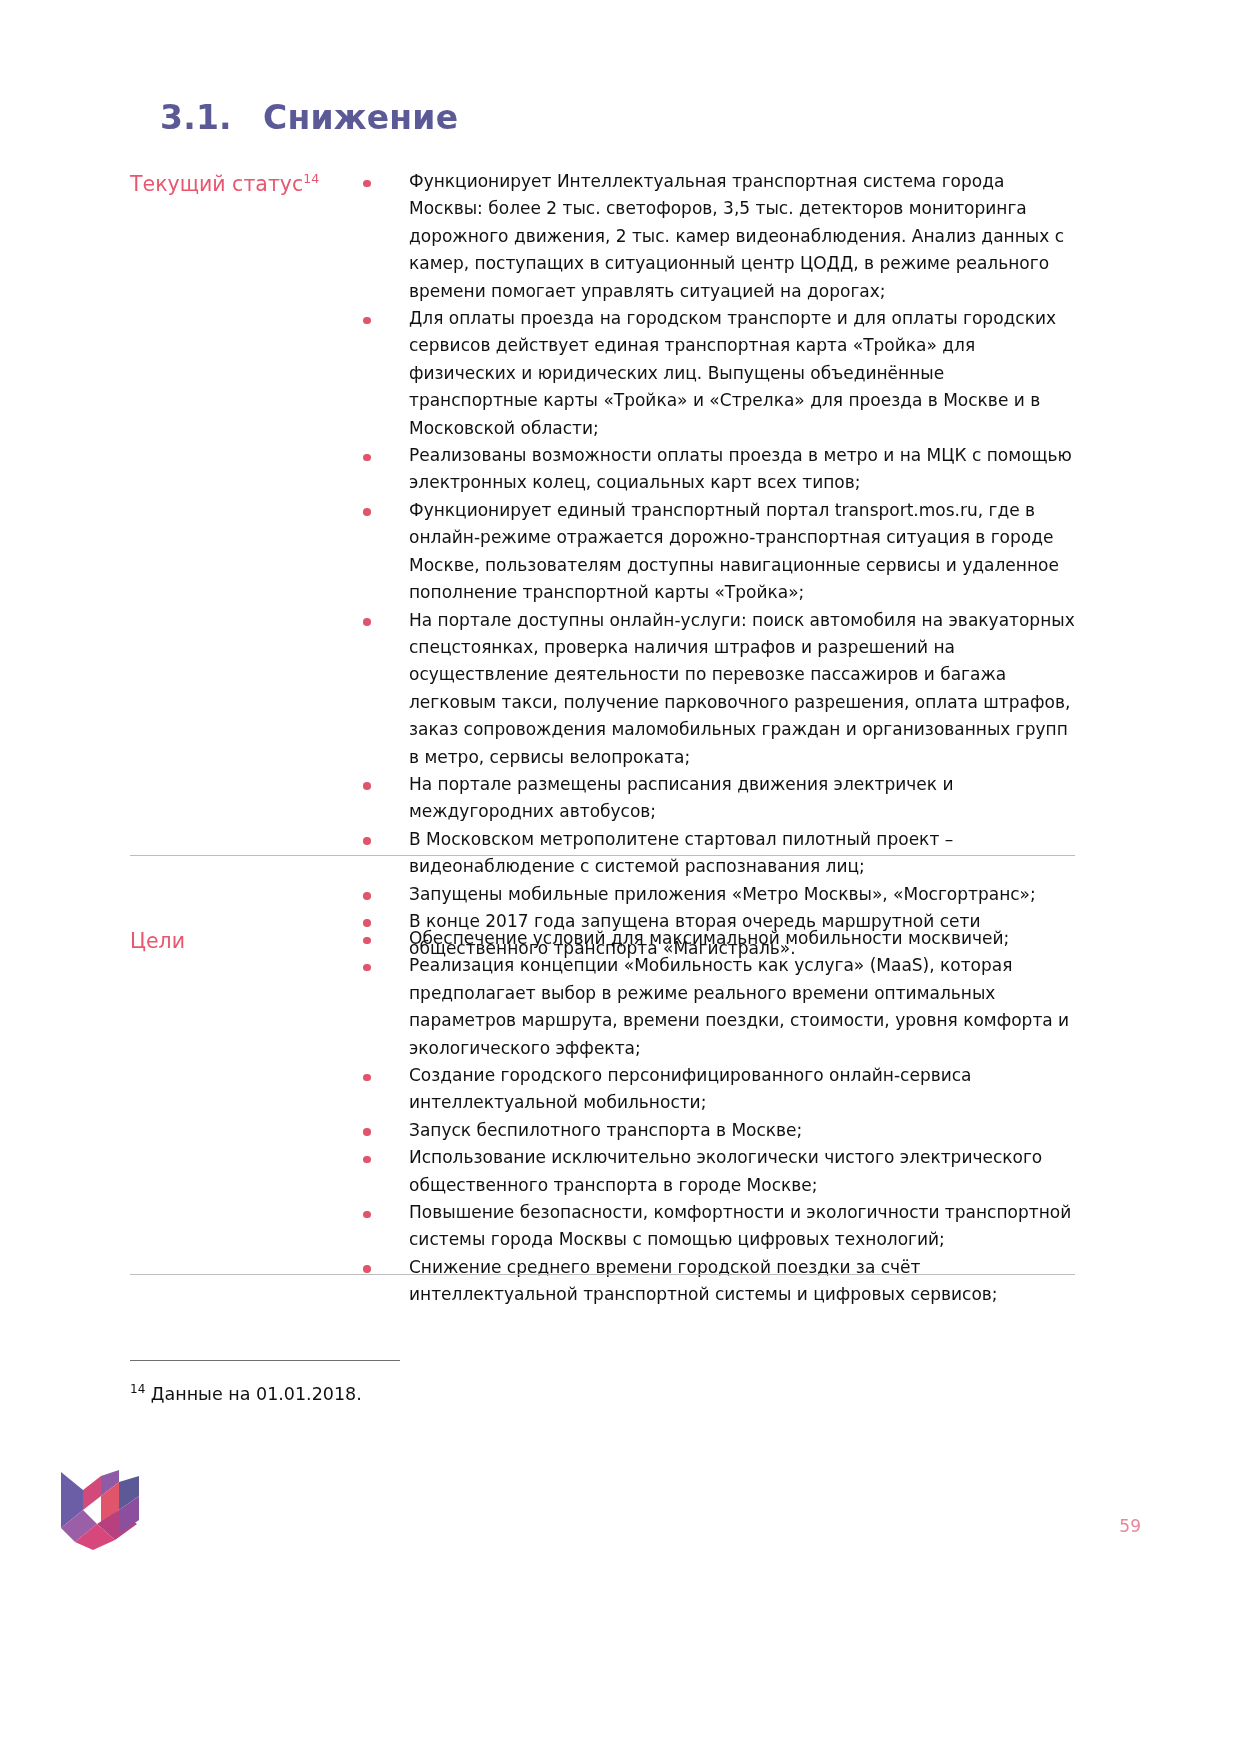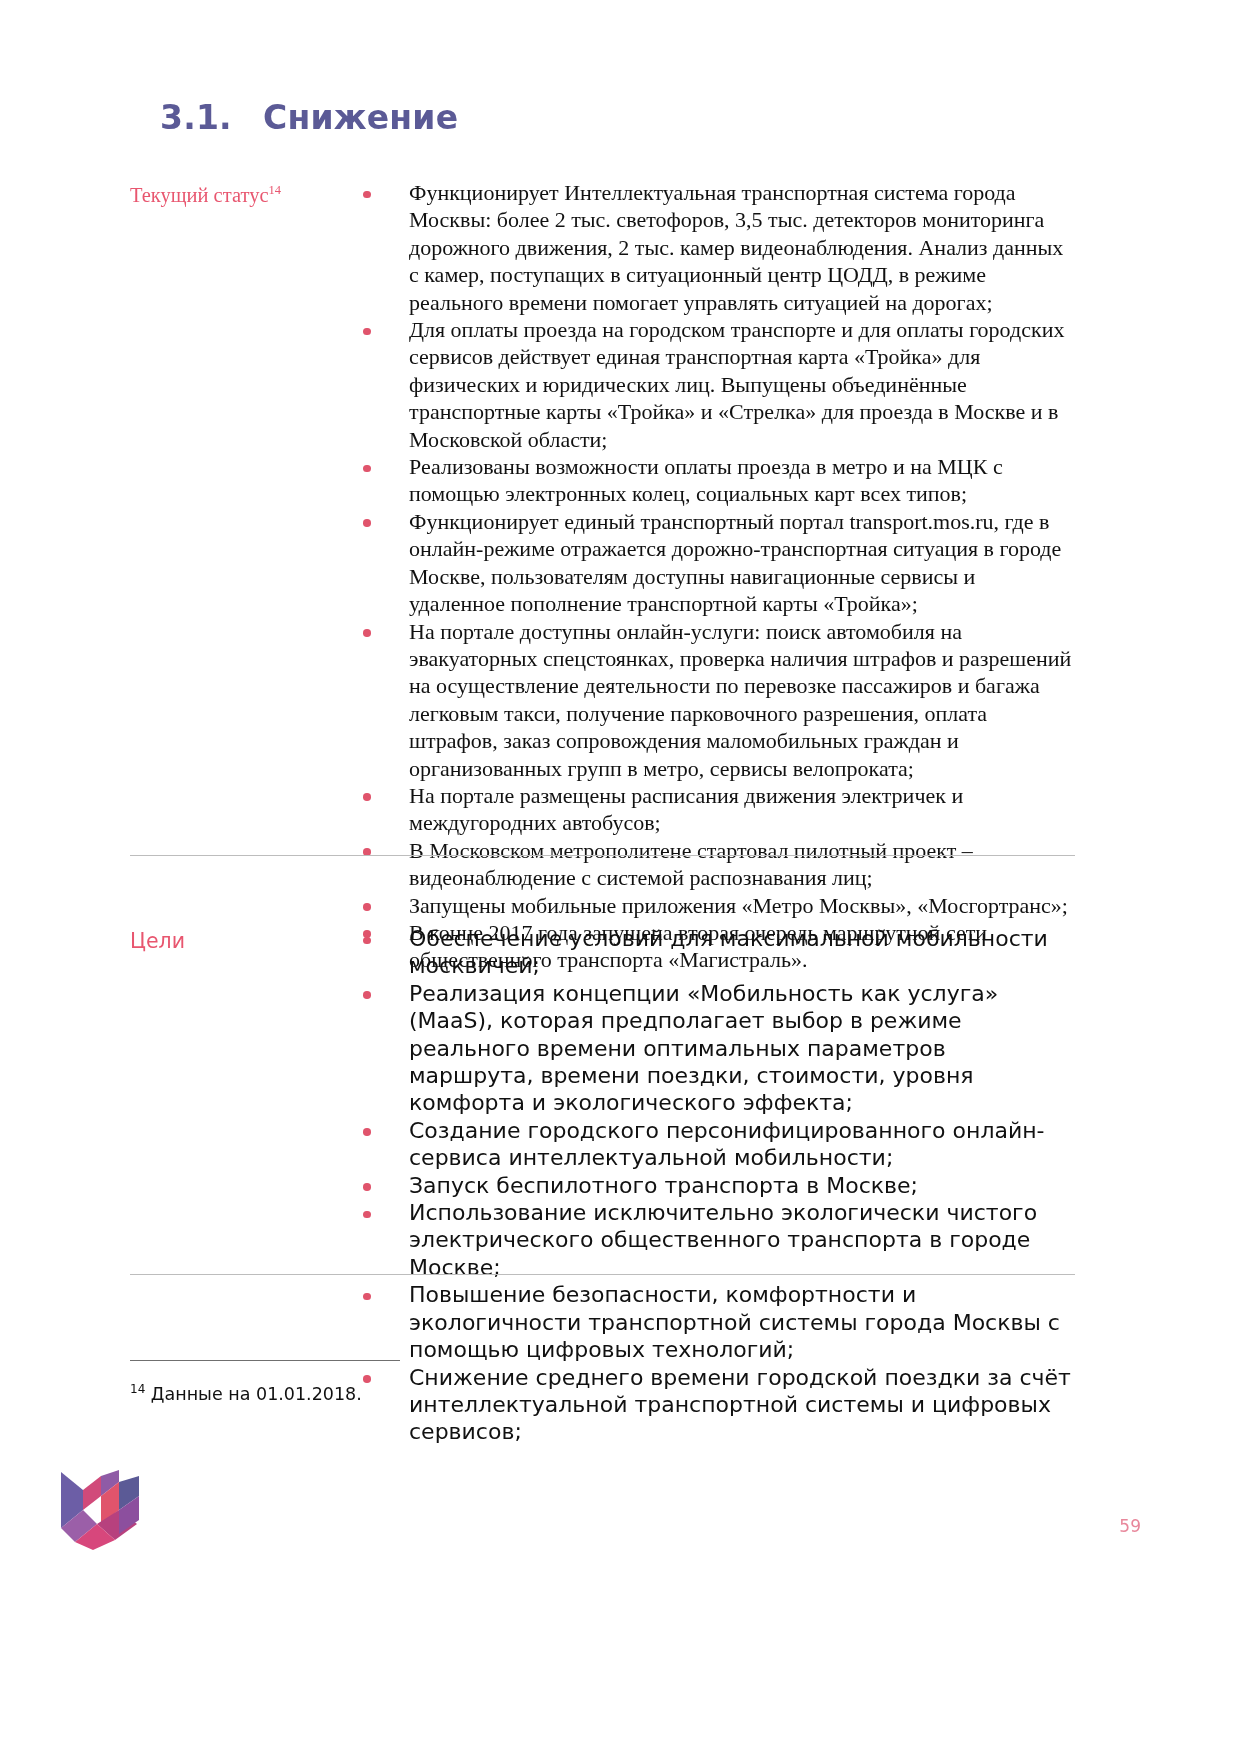--- a/index.html
+++ b/index.html
@@ -68,21 +68,21 @@
 
   ul.bullets {
     list-style: none;
     margin: 0;
     padding: 0;
   }
   ul.bullets > li {
     position: relative;
     padding-left: 59px;
     color: #111111;
-    font-size: 22px;
+    font-size: 17px;
     line-height: 27.4px;
     margin: 0;
     text-align: left;
   }
   ul.bullets > li::before {
     content: "";
     position: absolute;
     left: 13px;
     top: 11.5px;
     width: 7.5px;
@@ -146,21 +146,21 @@
 </head>
 <body>
 
 <div class="page">
 
   <div class="heading">
     <span class="num">3.1.</span>
     <span class="title">Снижение</span>
   </div>
 
-  <div class="section" id="section-0" style="top: 179px; font-family: Liberation Serif, serif;">
+  <div class="section" id="section-0" style="top: 168px;">
     <div class="section-label">
       <span>Текущий статус</span><sup>14</sup>
     </div>
     <div class="section-body">
       <ul class="bullets" id="bullets-0">
           <li>Функционирует Интеллектуальная транспортная система города Москвы: более 2 тыс. светофоров, 3,5 тыс. детекторов мониторинга дорожного движения, 2 тыс. камер видеонаблюдения. Анализ данных с камер, поступащих в ситуационный центр ЦОДД, в режиме реального времени помогает управлять ситуацией на дорогах;</li>
           <li>Для оплаты проезда на городском транспорте и для оплаты городских сервисов действует единая транспортная карта «Тройка» для физических и юридических лиц. Выпущены объединённые транспортные карты «Тройка» и «Стрелка» для проезда в Москве и в Московской области;</li>
           <li>Реализованы возможности оплаты проезда в метро и на МЦК с помощью электронных колец, социальных карт всех типов;</li>
           <li>Функционирует единый транспортный портал transport.mos.ru, где в онлайн-режиме отражается дорожно-транспортная ситуация в городе Москве, пользователям доступны навигационные сервисы и удаленное пополнение транспортной карты «Тройка»;</li>
           <li>На портале доступны онлайн-услуги: поиск автомобиля на эвакуаторных спецстоянках, проверка наличия штрафов и разрешений на осуществление деятельности по перевозке пассажиров и багажа легковым такси, получение парковочного разрешения, оплата штрафов, заказ сопровождения маломобильных граждан и организованных групп в метро, сервисы велопроката;</li>

